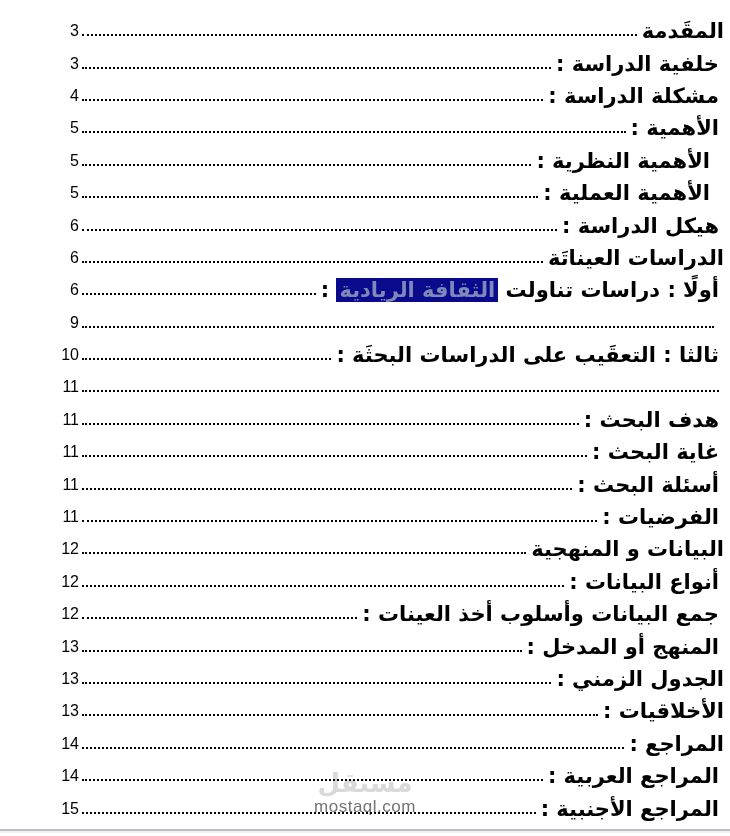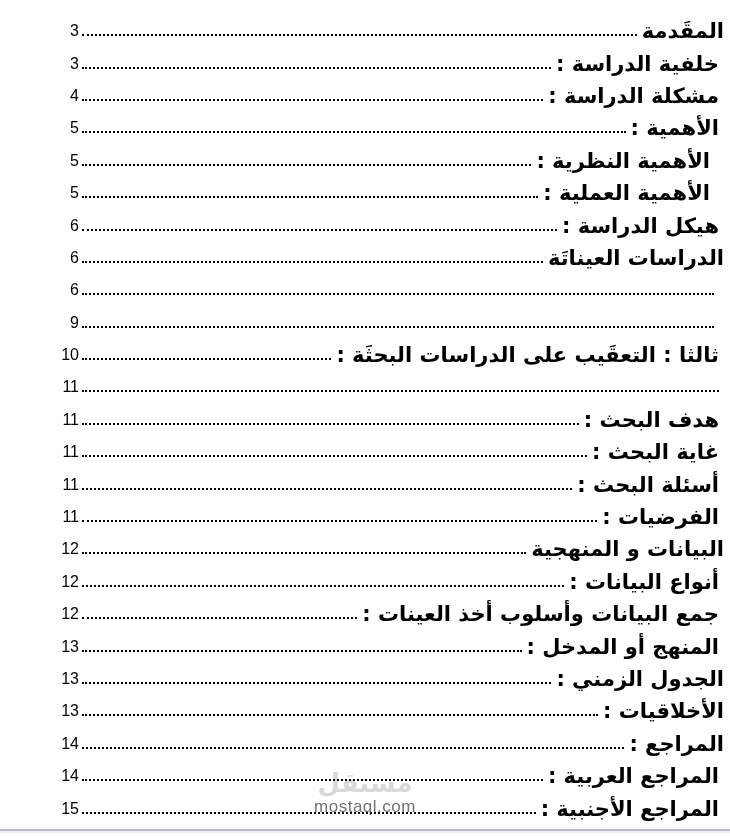--- a/index.html
+++ b/index.html
@@ -93,20 +93,21 @@
     <span class="num">6</span>
   </div>
 
   <div class="row lvl1">
     <span class="title">الدراسات العيناتَة</span>
     <span class="leader"></span>
     <span class="num">6</span>
   </div>
 
   <div class="row lvl2">
+    <span class="title"><span>أولًا : دراسات تناولت </span><span class="hl" style="background: rgb(10, 10, 140); color: rgb(126, 136, 186);">الثقافة الريادية</span><span> :</span></span>
     <span class="leader"></span>
     <span class="num">6</span>
   </div>
 
   <div class="row lvl2">
     <span class="leader"></span>
     <span class="num">9</span>
   </div>
 
   <div class="row lvl2">

